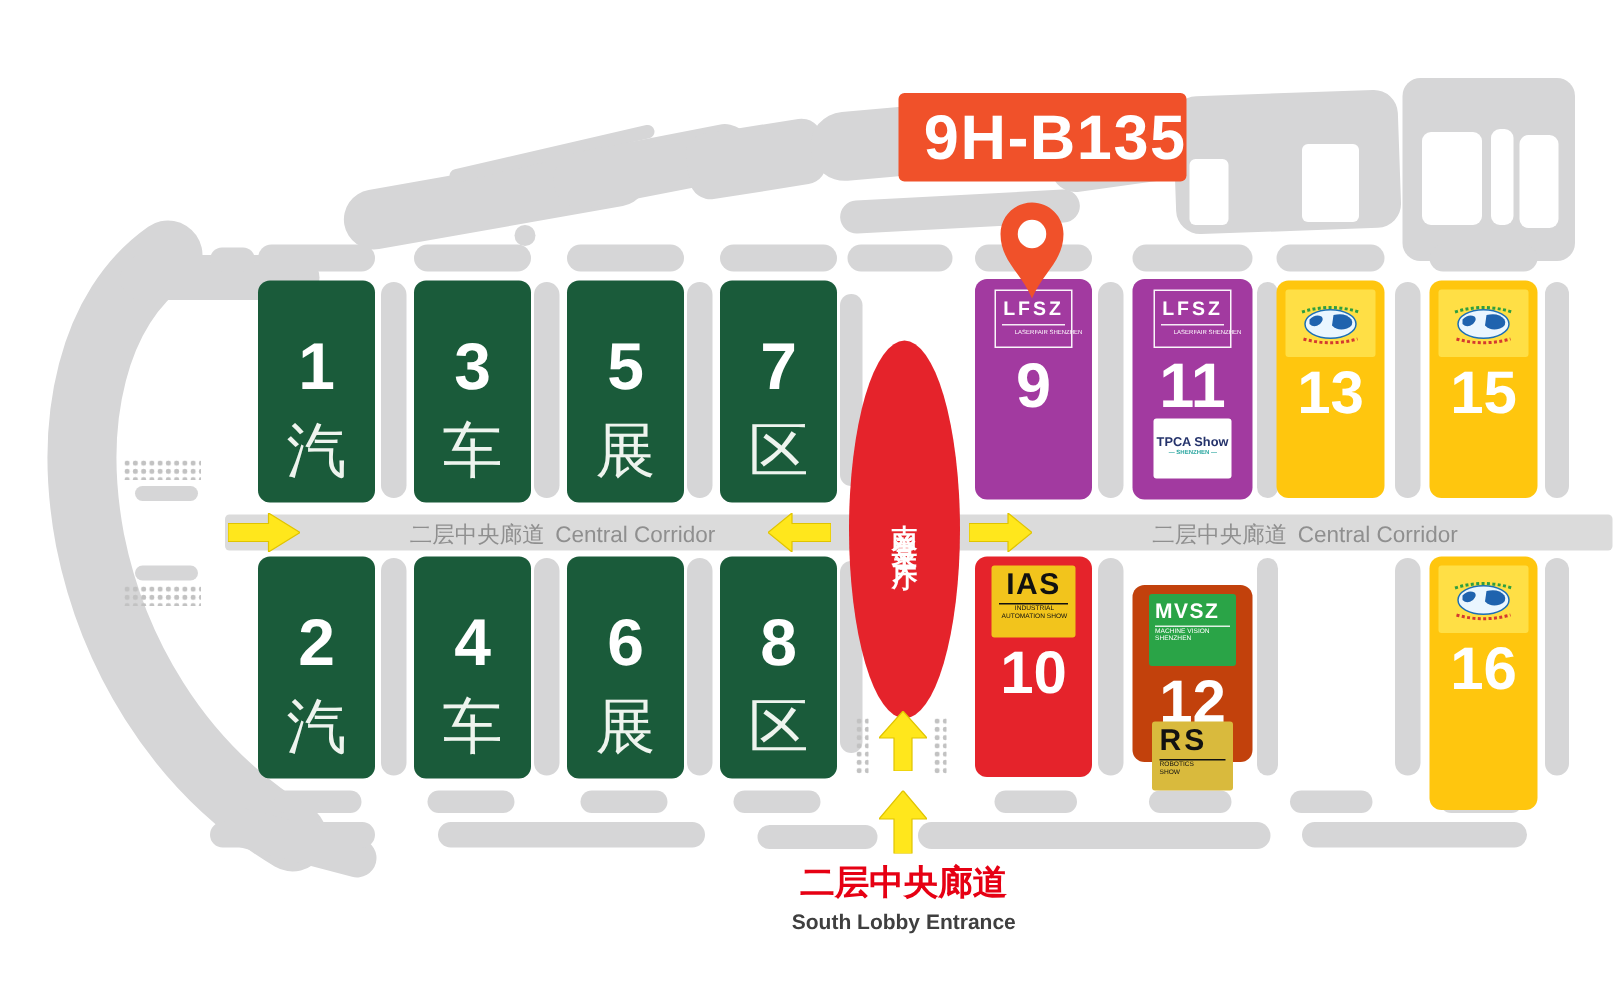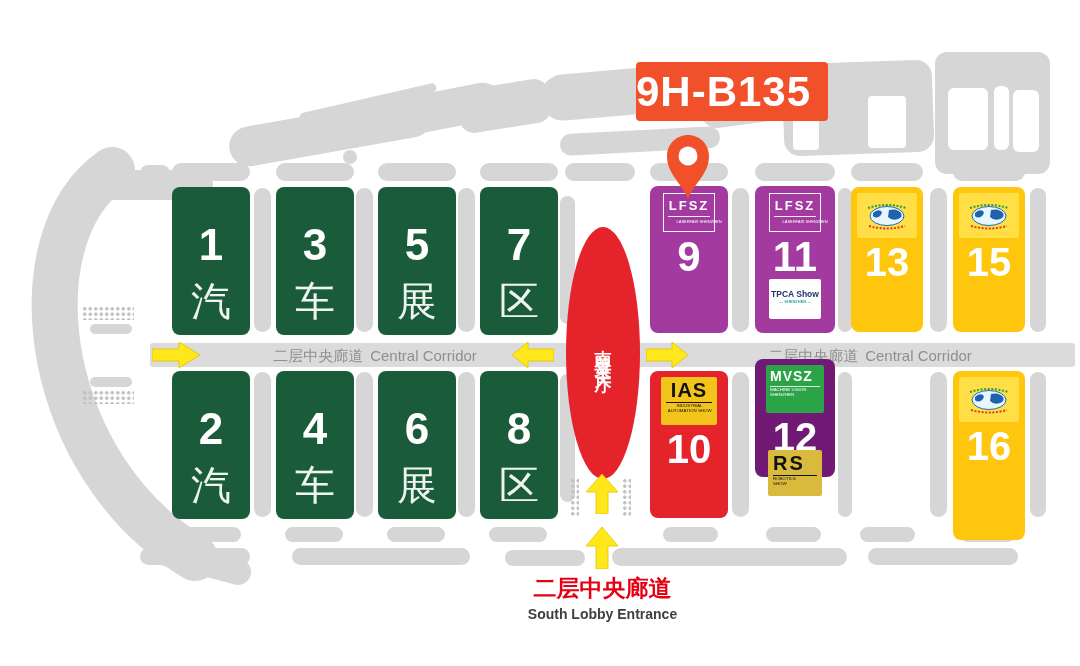--- a/index.html
+++ b/index.html
@@ -38,21 +38,21 @@
   .mvsz-t{font-size:14px;font-weight:800;letter-spacing:1px;border-bottom:1px solid rgba(255,255,255,.85);padding-bottom:2px;line-height:1.1;}
   .mvsz-s{width:80px;white-space:normal;}
   .rs{position:absolute;top:91px;left:50%;transform:translateX(-50%);width:54px;height:46px;background:#d9ba3d;border-radius:2px;color:#111;padding:3px 5px 0;box-sizing:border-box;text-align:left;z-index:3;}
   .rs-t{font-size:20px;font-weight:800;letter-spacing:2px;line-height:1;border-bottom:1.5px solid #111;padding-bottom:2px;color:#111;}
   .rs-s{color:#111;}
   .gpatch{margin-top:6px;width:60px;height:45px;background:#ffdf45;border-radius:2px;display:flex;align-items:center;justify-content:center;}
   
   .lobby{position:absolute;left:566px;top:227px;width:74px;height:252px;background:#e5232b;border-radius:50%;z-index:3;display:flex;align-items:center;justify-content:center;}
   .lobby-text{writing-mode:vertical-rl;text-orientation:upright;color:#fff;font-weight:700;font-size:17px;letter-spacing:7px;}
   
-  .badge{position:absolute;left:636px;top:62px;width:192px;height:59px;background:#f0512a;border-radius:4px;display:flex;align-items:center;justify-content:flex-start;z-index:6;}
+  .badge{position:absolute;left:599px;top:62px;width:192px;height:59px;background:#f0512a;border-radius:4px;display:flex;align-items:center;justify-content:flex-end;z-index:6;}
   .badge-text{color:#fff;font-size:42px;font-weight:800;letter-spacing:1px;}
   .pin{position:absolute;left:661px;top:130px;z-index:6;}
   
   .entr{position:absolute;text-align:center;z-index:5;}
   .entr .zh{color:#e60013;font-weight:800;}
   .entr .en{color:#3f3f3f;font-weight:600;margin-top:2px;}
   .arrow{position:absolute;z-index:5;}
 </style>
 </head>
 <body>
@@ -193,21 +193,21 @@
     </div>
   </div>
 
   <div class="hall red" style="left:650px;top:371px;width:78px;height:147px;background:#e5232b">
     <div class="ias">
       <div class="ias-t">IAS</div>
       <div class="ias-s microL">INDUSTRIAL AUTOMATION SHOW</div>
     </div>
     <div class="num">10</div>
   </div>
-  <div class="hall red" style="left:755px;top:359px;width:80px;height:118px;background:#701a75">
+  <div class="hall red" style="left:755px;top:390px;width:80px;height:118px;background:#c2410c">
     <div class="mvsz">
       <div class="mvsz-t">MVSZ</div>
       <div class="mvsz-s microL">MACHINE VISION SHENZHEN</div>
     </div>
     <div class="num">12</div>
     <div class="rs">
       <div class="rs-t">RS</div>
       <div class="rs-s microL">ROBOTICS SHOW</div>
     </div>
   </div>

